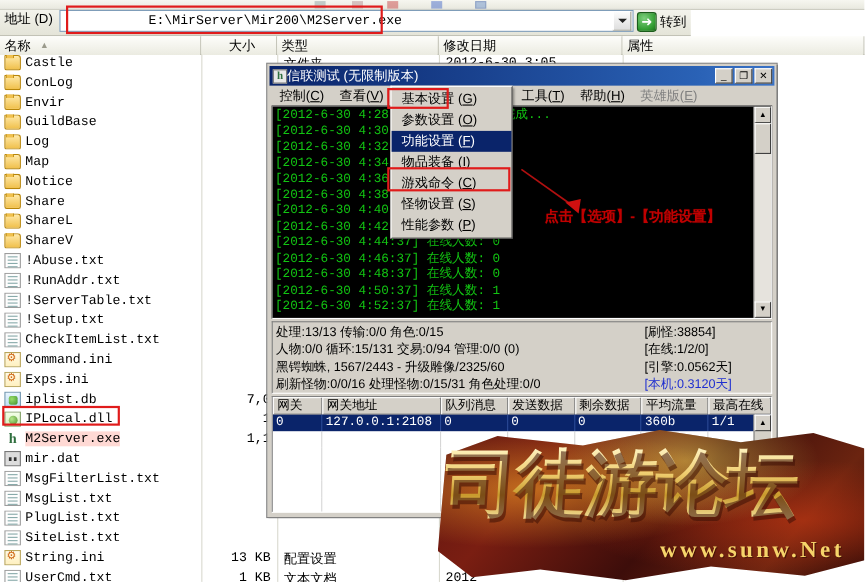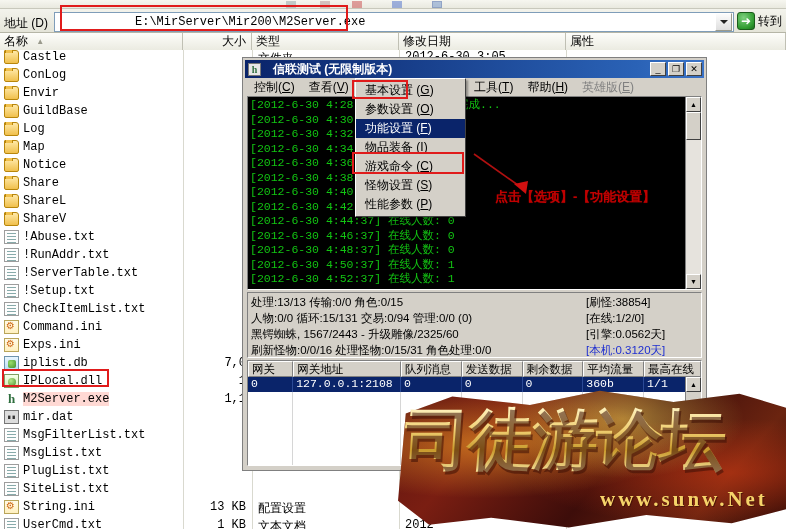--- a/index.html
+++ b/index.html
@@ -19,24 +19,24 @@
   .ie-toolbar-sliver {
     position:absolute; left:0; top:0; width:786px; height:9px;
     background:linear-gradient(#f6f6f0,#e9e9df);
     border-bottom:1px solid #c8c8bc;
     overflow:hidden;
   }
   .sliver-ico { position:absolute; top:1px; width:10px; height:7px; opacity:.55; }
 
   
   .addr-row {
-    position:absolute; left:0; top:9px; width:786px; height:24px;
+    position:absolute; left:0; top:9px; width:628px; height:24px;
     background:linear-gradient(#f3f3ec,#e4e4d8);
     border-bottom:1px solid #b5b5a6;
-    display:flex; align-items:flex-end;
+    display:flex; align-items:flex-start;
   }
   .addr-label { margin-left:4px; font-size:12px; color:#000; white-space:nowrap; }
   .addr-box {
     position:relative;
     margin-left:6px;
     flex:1;
     height:20px;
     background:#ffffff;
     border:1px solid #7f9db9;
     display:flex; align-items:center;
@@ -66,21 +66,21 @@
     background:linear-gradient(#fdfdfa,#ebebe1);
     border-bottom:1px solid #b5b5a6;
     display:flex;
   }
   .col-cell {
     height:17px; line-height:16px; font-size:12px; color:#000;
     border-right:1px solid #c0c0b4; padding-left:4px;
     background:linear-gradient(#fdfdfa,#ebebe1);
     position:relative; overflow:hidden; white-space:nowrap;
   }
-  .col-cell.r { text-align:right; padding-right:5px; padding-left:0; }
+  .col-cell.r { text-align:right; padding-right:19px; padding-left:0; }
   .sort-ar { display:inline-block; margin-left:5px; color:#9a9a8c; font-size:8px; vertical-align:middle;}
 
   
   .flist { position:absolute; left:0; top:50px; width:786px; bottom:0; }
   .frow { height:18px; display:flex; align-items:flex-start; position:relative; }
   .fname { display:flex; align-items:center; gap:4px; width:183px; padding-left:4px; white-space:nowrap; overflow:hidden; }
   .fname span.lbl { font-family:"Liberation Mono","DejaVu Sans Mono",monospace; font-size:12px; color:#000; }
   .fsize { width:69px; text-align:right; padding-right:6px; font-family:"Liberation Mono","DejaVu Sans Mono",monospace; font-size:12px; }
   .ftype { width:147px; padding-left:6px; font-size:12px; }
   .fdate { width:167px; padding-left:6px; font-family:"Liberation Mono","DejaVu Sans Mono",monospace; font-size:12px; }
@@ -126,21 +126,21 @@
     outline:1px solid #808080;
   }
   .titlebar {
     height:18px; margin:0;
     background:linear-gradient(90deg,#0a246a,#2a62b6 85%,#3a72c6);
     display:flex; align-items:center; padding:0 2px 0 3px;
   }
   .title-ico { width:13px;height:13px;background:#e8e8e8; border:1px solid #777;
     display:flex;align-items:center;justify-content:center; font-size:10px; color:#2f6f3f; font-weight:bold;
     font-family:"Liberation Serif",serif; flex:none;}
-  .title-text { color:#fff; font-size:12px; font-weight:bold; margin-left:12px; white-space:nowrap; }
+  .title-text { color:#fff; font-size:12px; font-weight:normal; margin-left:0; white-space:nowrap; }
   .win-btns { margin-left:auto; display:flex; gap:2px; }
   .win-btn {
     width:16px;height:14px; background:#d4d0c8;
     border:1px solid #fff; border-right-color:#404040; border-bottom-color:#404040;
     display:flex; align-items:center; justify-content:center;
     font-size:9px; color:#000; font-family:"Liberation Sans",sans-serif; line-height:1;
   }
   .menubar {
     height:18px; display:flex; align-items:center; padding-left:2px;
     background:#d4d0c8; position:relative;

